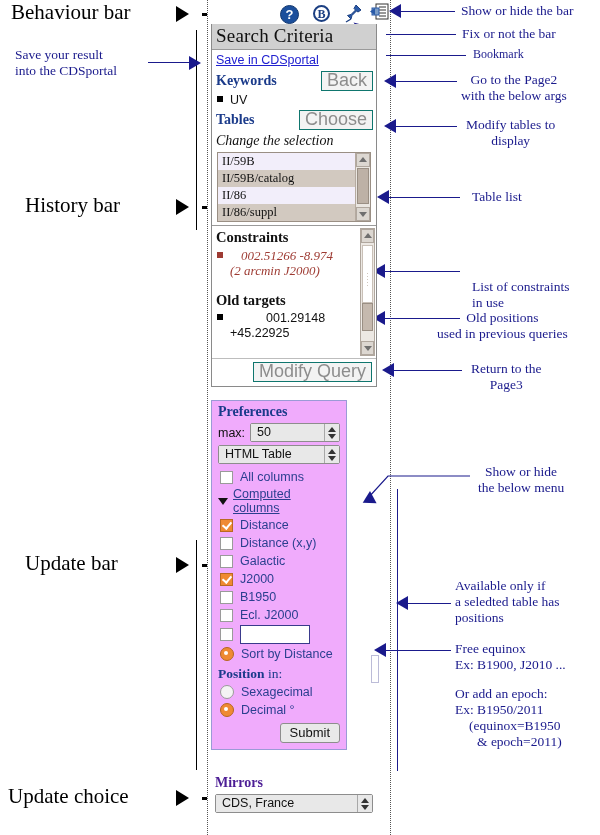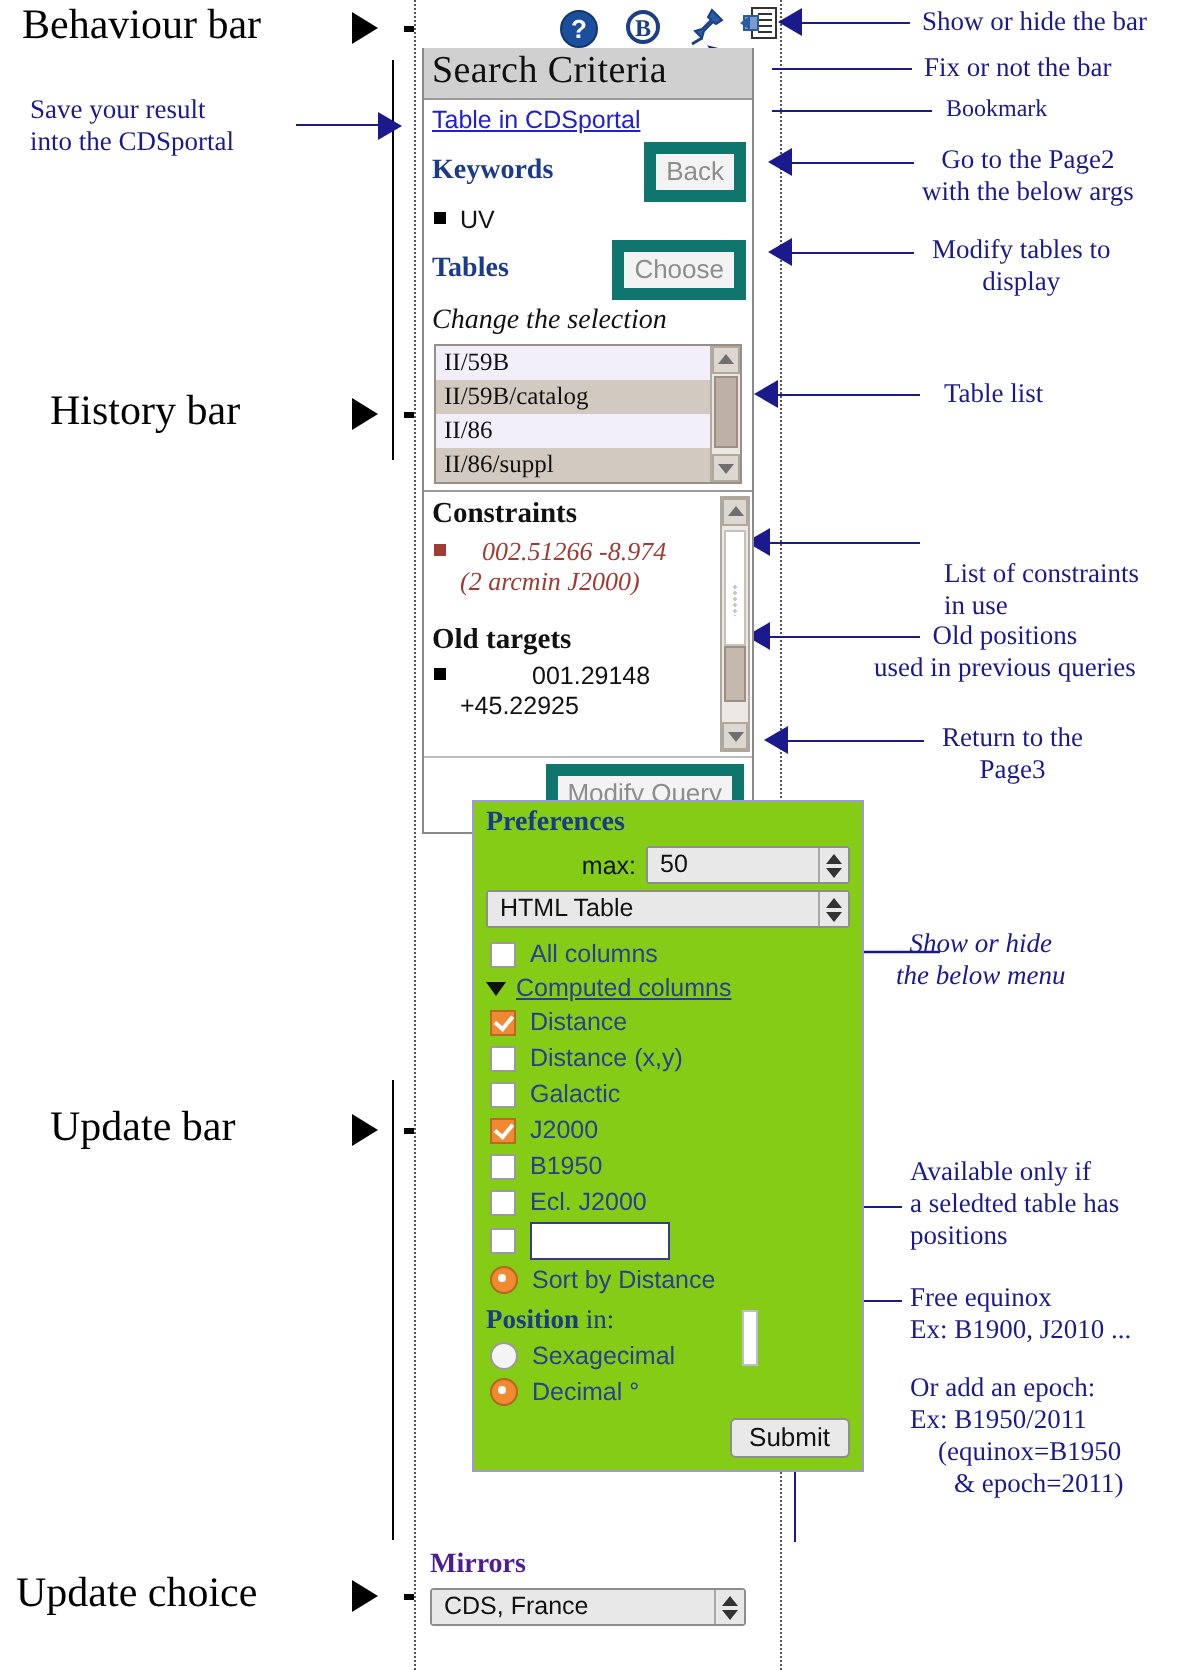--- a/index.html
+++ b/index.html
@@ -117,24 +117,24 @@
     color: #1a3a8a;
   }
   .row-flex {
     display: flex;
     align-items: center;
     justify-content: space-between;
     padding: 2px 3px 2px 4px;
   }
   .btn-gray {
     font-family: "Liberation Sans", sans-serif;
-    font-size: 13px;
+    font-size: 18px;
     color: #8d8d8d;
     background: #f3f3f3;
-    border: 6px solid #0f766e;
+    border: 1px solid #0f766e;
     padding: 0px 5px 1px 5px;
     line-height: 17px;
   }
   .bullet-row {
     display: flex;
     align-items: baseline;
     padding: 0 4px 1px 5px;
     font-family: "Liberation Sans", sans-serif;
     font-size: 12.5px;
     color: #111;
@@ -267,26 +267,25 @@
     display: flex;
     justify-content: flex-end;
     padding: 3px 4px 4px 4px;
     border-top: 1px solid #bdbdbd;
   }
 
   
   #prefs {
     left: 211px;
     top: 400px;
-    width: 196px;
-    background: #84cc16;
+    width: 136px;
+    background: #f0abfc;
     border: 1px solid #9b9ad6;
     box-sizing: border-box;
     padding-bottom: 4px;
-    margin-left: 25px;
   }
   .pref-title {
     font-family: "Liberation Serif", serif;
     font-weight: bold;
     font-size: 14px;
     color: #1a3a8a;
     padding: 3px 4px 3px 6px;
   }
   .spin-row {
     display: flex; align-items: center; justify-content: flex-end;
@@ -554,21 +553,21 @@
 <div class="abs leader" style="left:390px; top:370px; width:72px;"></div>
 <div class="abs ann-blue ann-center" style="left:471px; top:361px;">
   <div>Return to the</div>
   <div>Page3</div>
 </div>
 
 <svg class="abs" style="left:366px; top:466px;" width="110" height="36">
   <polyline points="2,32 22,10 104,10" fill="none" stroke="#1a1a8c" stroke-width="1.2"></polyline>
 </svg>
 <div class="abs arw-left" style="left:362px; top:493px; transform:rotate(-28deg);"></div>
-<div class="abs ann-blue ann-center" style="left:448px; top:464px;font-style:italic;">
+<div class="abs ann-blue ann-center" style="left:478px; top:464px;">
   <div>Show or hide</div>
   <div>the below menu</div>
 </div>
 
 <div class="abs leader-v" style="left:397px; top:489px; height:282px;"></div>
 
 <div class="abs arw-left" style="left:396px; top:596px;"></div>
 <div class="abs leader" style="left:406px; top:603px; width:45px;"></div>
 <div class="abs ann-blue" style="left:455px; top:578px;">
   <div>Available only if</div>
@@ -587,21 +586,21 @@
   <div>Or add an epoch:</div>
   <div>Ex: B1950/2011</div>
   <div style="padding-left:14px;">(equinox=B1950</div>
   <div style="padding-left:22px;">&amp; epoch=2011)</div>
 </div>
 
 <div class="abs" id="panel">
 
   <div class="pnl-head">Search Criteria</div>
 
-  <a class="save-link" href="#">Table in CDSportal</a>
+  <a class="save-link" href="#">Save in CDSportal</a>
 
   <div class="row-flex">
     <span class="sec-label">Keywords</span>
     <button class="btn-gray">Back</button>
   </div>
 
   <div class="bullet-row">
     <span class="sq-black"></span>
     <span>UV</span>
   </div>

